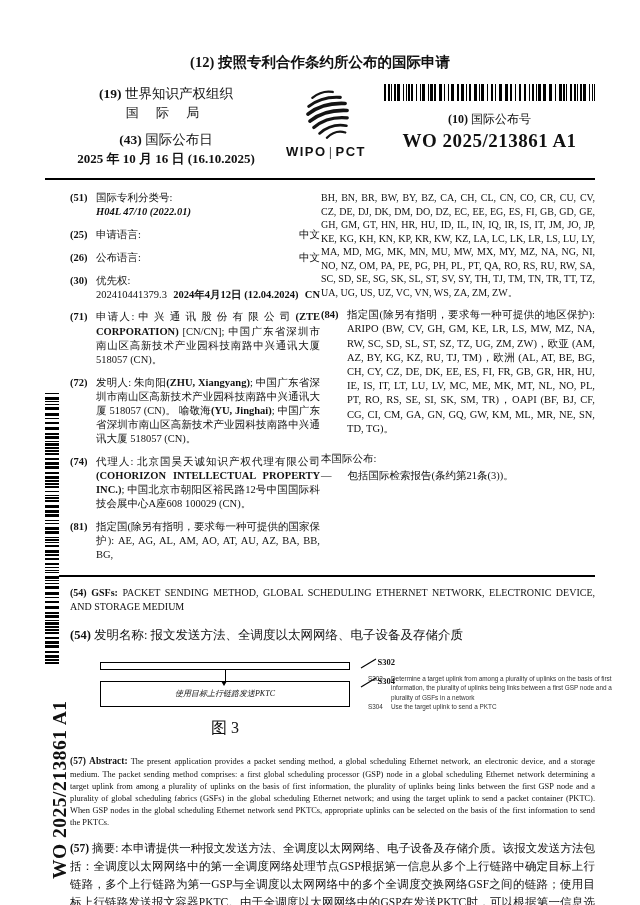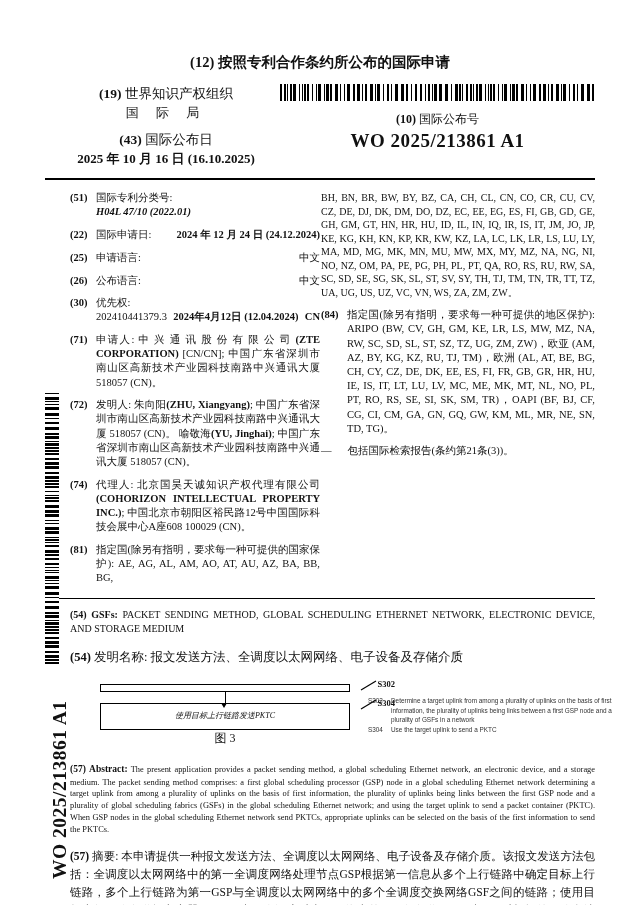--- a/index.html
+++ b/index.html
@@ -53,21 +53,21 @@
   .figure-row { display:flex; margin:18px 20px 0 100px; }
   .fig-diagram { width:250px; flex:none; }
   .fig-box { position:relative; border:1.2px solid #000; text-align:center;
              font-size:8px; font-style:italic; line-height:1.6; padding:3px 8px; }
   .fig-box2 { padding:6px 8px; }
   .callout { position:absolute; top:-7px; right:-46px; display:flex; align-items:flex-start;
              font-style:normal; font-weight:bold; font-size:8.5px; gap:1px; }
   .fig-arrow { width:0; height:11px; border-left:1.6px solid #000; margin:0 auto; position:relative; }
   .fig-arrow::after { content:''; position:absolute; top:100%; left:-4.5px;
              border:3.8px solid transparent; border-top:5.5px solid #000; }
-  .fig-caption { text-align:center; font-size:12px; margin-top:0; }
+  .fig-caption { text-align:center; font-size:16px; margin-top:11px; }
   .fig-legend { margin-left:18px; padding-top:12px; width:250px;
              font-family:"Liberation Sans","DejaVu Sans",sans-serif;
              font-size:6.4px; line-height:1.5; color:#333; }
   .legend-item { display:flex; gap:7px; }
   .legend-label { width:16px; flex:none; }
 
   
   .abstract-en { margin:16px 45px 0 70px; font-size:8.4px; line-height:1.42; text-align:justify; }
   .abstract-en .lead { font-size:9.5px; }
   .abstract-zh { margin:12px 45px 0 70px; font-size:11.5px; line-height:1.55; text-align:justify; }
@@ -93,20 +93,36 @@
         <span>世界知识产权组织</span>
       </div>
       <div class="bureau">国 际 局</div>
       <div class="pubdate-label">
         <span class="b">(43)</span>
         <span>国际公布日</span>
       </div>
       <div class="pubdate-value">2025 年 10 月 16 日 (16.10.2025)</div>
     </div>
 
+    <div class="header-center">
+      <svg class="wipo-logo" width="58" height="56" viewBox="0 0 60 58">
+        <g transform="rotate(-16 30 29)" fill="none" stroke="#141414" stroke-linecap="round">
+          <path d="M21 9  Q33 4 43 9" stroke-width="2.4"></path>
+          <path d="M15 16.5 Q31 10 49 16.5" stroke-width="3.2"></path>
+          <path d="M12 24 Q30 16.5 52 24" stroke-width="3.8"></path>
+          <path d="M12 31.5 Q30 24 52 31.5" stroke-width="3.8"></path>
+          <path d="M14 39 Q31 31.5 50 39" stroke-width="3.4"></path>
+          <path d="M18 46.5 Q33 39.5 47 46.5" stroke-width="2.8"></path>
+          <path d="M24 53 Q35 47 44 53" stroke-width="2.2"></path>
+        </g>
+      </svg>
+      <div class="logo-text">
+        <span>WIPO</span><span class="logo-sep">|</span><span>PCT</span>
+      </div>
+    </div>
 
     <div class="header-right">
       <div class="top-barcode" id="top-barcode" style="background-image: repeating-linear-gradient(90deg, rgb(0, 0, 0) 0px, rgb(0, 0, 0) 2px, rgb(255, 255, 255) 2px, rgb(255, 255, 255) 4px, rgb(0, 0, 0) 4px, rgb(0, 0, 0) 6px, rgb(255, 255, 255) 6px, rgb(255, 255, 255) 7px, rgb(0, 0, 0) 7px, rgb(0, 0, 0) 8px, rgb(255, 255, 255) 8px, rgb(255, 255, 255) 10px, rgb(0, 0, 0) 10px, rgb(0, 0, 0) 12px, rgb(255, 255, 255) 12px, rgb(255, 255, 255) 13px, rgb(0, 0, 0) 13px, rgb(0, 0, 0) 16px, rgb(255, 255, 255) 16px, rgb(255, 255, 255) 19px, rgb(0, 0, 0) 19px, rgb(0, 0, 0) 20px, rgb(255, 255, 255) 20px, rgb(255, 255, 255) 22px, rgb(0, 0, 0) 22px, rgb(0, 0, 0) 23px, rgb(255, 255, 255) 23px, rgb(255, 255, 255) 24px, rgb(0, 0, 0) 24px, rgb(0, 0, 0) 26px, rgb(255, 255, 255) 26px, rgb(255, 255, 255) 27px, rgb(0, 0, 0) 27px, rgb(0, 0, 0) 29px, rgb(255, 255, 255) 29px, rgb(255, 255, 255) 32px, rgb(0, 0, 0) 32px, rgb(0, 0, 0) 33px, rgb(255, 255, 255) 33px, rgb(255, 255, 255) 36px, rgb(0, 0, 0) 36px, rgb(0, 0, 0) 37px, rgb(255, 255, 255) 37px, rgb(255, 255, 255) 38px, rgb(0, 0, 0) 38px, rgb(0, 0, 0) 41px, rgb(255, 255, 255) 41px, rgb(255, 255, 255) 44px, rgb(0, 0, 0) 44px, rgb(0, 0, 0) 45px, rgb(255, 255, 255) 45px, rgb(255, 255, 255) 46px, rgb(0, 0, 0) 46px, rgb(0, 0, 0) 49px, rgb(255, 255, 255) 49px, rgb(255, 255, 255) 50px, rgb(0, 0, 0) 50px, rgb(0, 0, 0) 52px, rgb(255, 255, 255) 52px, rgb(255, 255, 255) 55px, rgb(0, 0, 0) 55px, rgb(0, 0, 0) 58px, rgb(255, 255, 255) 58px, rgb(255, 255, 255) 60px, rgb(0, 0, 0) 60px, rgb(0, 0, 0) 61px, rgb(255, 255, 255) 61px, rgb(255, 255, 255) 64px, rgb(0, 0, 0) 64px, rgb(0, 0, 0) 65px, rgb(255, 255, 255) 65px, rgb(255, 255, 255) 67px, rgb(0, 0, 0) 67px, rgb(0, 0, 0) 70px, rgb(255, 255, 255) 70px, rgb(255, 255, 255) 73px, rgb(0, 0, 0) 73px, rgb(0, 0, 0) 75px, rgb(255, 255, 255) 75px, rgb(255, 255, 255) 77px, rgb(0, 0, 0) 77px, rgb(0, 0, 0) 80px, rgb(255, 255, 255) 80px, rgb(255, 255, 255) 82px, rgb(0, 0, 0) 82px, rgb(0, 0, 0) 83px, rgb(255, 255, 255) 83px, rgb(255, 255, 255) 85px, rgb(0, 0, 0) 85px, rgb(0, 0, 0) 87px, rgb(255, 255, 255) 87px, rgb(255, 255, 255) 90px, rgb(0, 0, 0) 90px, rgb(0, 0, 0) 93px, rgb(255, 255, 255) 93px, rgb(255, 255, 255) 95px, rgb(0, 0, 0) 95px, rgb(0, 0, 0) 96px, rgb(255, 255, 255) 96px, rgb(255, 255, 255) 97px, rgb(0, 0, 0) 97px, rgb(0, 0, 0) 100px, rgb(255, 255, 255) 100px, rgb(255, 255, 255) 103px, rgb(0, 0, 0) 103px, rgb(0, 0, 0) 104px, rgb(255, 255, 255) 104px, rgb(255, 255, 255) 107px, rgb(0, 0, 0) 107px, rgb(0, 0, 0) 109px, rgb(255, 255, 255) 109px, rgb(255, 255, 255) 111px, rgb(0, 0, 0) 111px, rgb(0, 0, 0) 112px, rgb(255, 255, 255) 112px, rgb(255, 255, 255) 115px, rgb(0, 0, 0) 115px, rgb(0, 0, 0) 118px, rgb(255, 255, 255) 118px, rgb(255, 255, 255) 121px, rgb(0, 0, 0) 121px, rgb(0, 0, 0) 124px, rgb(255, 255, 255) 124px, rgb(255, 255, 255) 126px, rgb(0, 0, 0) 126px, rgb(0, 0, 0) 128px, rgb(255, 255, 255) 128px, rgb(255, 255, 255) 131px, rgb(0, 0, 0) 131px, rgb(0, 0, 0) 132px, rgb(255, 255, 255) 132px, rgb(255, 255, 255) 135px, rgb(0, 0, 0) 135px, rgb(0, 0, 0) 137px, rgb(255, 255, 255) 137px, rgb(255, 255, 255) 140px, rgb(0, 0, 0) 140px, rgb(0, 0, 0) 142px, rgb(255, 255, 255) 142px, rgb(255, 255, 255) 145px, rgb(0, 0, 0) 145px, rgb(0, 0, 0) 146px, rgb(255, 255, 255) 146px, rgb(255, 255, 255) 148px, rgb(0, 0, 0) 148px, rgb(0, 0, 0) 150px, rgb(255, 255, 255) 150px, rgb(255, 255, 255) 152px, rgb(0, 0, 0) 152px, rgb(0, 0, 0) 153px, rgb(255, 255, 255) 153px, rgb(255, 255, 255) 154px, rgb(0, 0, 0) 154px, rgb(0, 0, 0) 157px, rgb(255, 255, 255) 157px, rgb(255, 255, 255) 159px, rgb(0, 0, 0) 159px, rgb(0, 0, 0) 162px, rgb(255, 255, 255) 162px, rgb(255, 255, 255) 165px, rgb(0, 0, 0) 165px, rgb(0, 0, 0) 168px, rgb(255, 255, 255) 168px, rgb(255, 255, 255) 171px, rgb(0, 0, 0) 171px, rgb(0, 0, 0) 172px, rgb(255, 255, 255) 172px, rgb(255, 255, 255) 175px, rgb(0, 0, 0) 175px, rgb(0, 0, 0) 178px, rgb(255, 255, 255) 178px, rgb(255, 255, 255) 179px, rgb(0, 0, 0) 179px, rgb(0, 0, 0) 181px, rgb(255, 255, 255) 181px, rgb(255, 255, 255) 182px, rgb(0, 0, 0) 182px, rgb(0, 0, 0) 183px, rgb(255, 255, 255) 183px, rgb(255, 255, 255) 186px);"></div>
       <div class="pubno-label">
         <span class="b">(10)</span>
         <span>国际公布号</span>
       </div>
       <div class="pubno-value">WO 2025/213861 A1</div>
     </div>
   </div>
@@ -116,27 +132,20 @@
   <div class="cols">
     <div class="col-left">
 
       <div class="field">
         <span class="fnum">(51)</span>
         <div>国际专利分类号:</div>
         <div class="bi">H04L 47/10 (2022.01)</div>
       </div>
 
 
-      <div class="field">
-        <span class="fnum">(22)</span>
-        <div class="kv">
-          <span>国际申请日:</span>
-          <span class="val b">2024 年 12 月 24 日 (24.12.2024)</span>
-        </div>
-      </div>
 
       <div class="field">
         <span class="fnum">(25)</span>
         <div class="kv">
           <span>申请语言:</span>
           <span class="val">中文</span>
         </div>
       </div>
 
       <div class="field">
@@ -179,20 +188,21 @@
     </div>
 
     <div class="col-right">
       <div class="codes" style="font-size:10px;">BH, BN, BR, BW, BY, BZ, CA, CH, CL, CN, CO, CR, CU, CV, CZ, DE, DJ, DK, DM, DO, DZ, EC, EE, EG, ES, FI, GB, GD, GE, GH, GM, GT, HN, HR, HU, ID, IL, IN, IQ, IR, IS, IT, JM, JO, JP, KE, KG, KH, KN, KP, KR, KW, KZ, LA, LC, LK, LR, LS, LU, LY, MA, MD, MG, MK, MN, MU, MW, MX, MY, MZ, NA, NG, NI, NO, NZ, OM, PA, PE, PG, PH, PL, PT, QA, RO, RS, RU, RW, SA, SC, SD, SE, SG, SK, SL, ST, SV, SY, TH, TJ, TM, TN, TR, TT, TZ, UA, UG, US, UZ, VC, VN, WS, ZA, ZM, ZW。</div>
 
       <div class="field" style="margin-top:9px;">
         <span class="fnum">(84)</span>
         <span>指定国(除另有指明，要求每一种可提供的地区保护): ARIPO (BW, CV, GH, GM, KE, LR, LS, MW, MZ, NA, RW, SC, SD, SL, ST, SZ, TZ, UG, ZM, ZW)，欧亚 (AM, AZ, BY, KG, KZ, RU, TJ, TM)，欧洲 (AL, AT, BE, BG, CH, CY, CZ, DE, DK, EE, ES, FI, FR, GB, GR, HR, HU, IE, IS, IT, LT, LU, LV, MC, ME, MK, MT, NL, NO, PL, PT, RO, RS, SE, SI, SK, SM, TR)，OAPI (BF, BJ, CF, CG, CI, CM, GA, GN, GQ, GW, KM, ML, MR, NE, SN, TD, TG)。</span>
       </div>
 
+      <div class="pub-note">本国际公布:</div>
       <div class="pub-item">
         <span>—</span>
         <span>包括国际检索报告(条约第21条(3))。</span>
       </div>
     </div>
   </div>
 
   <div class="rule2"></div>
 
   <div class="title-en">

